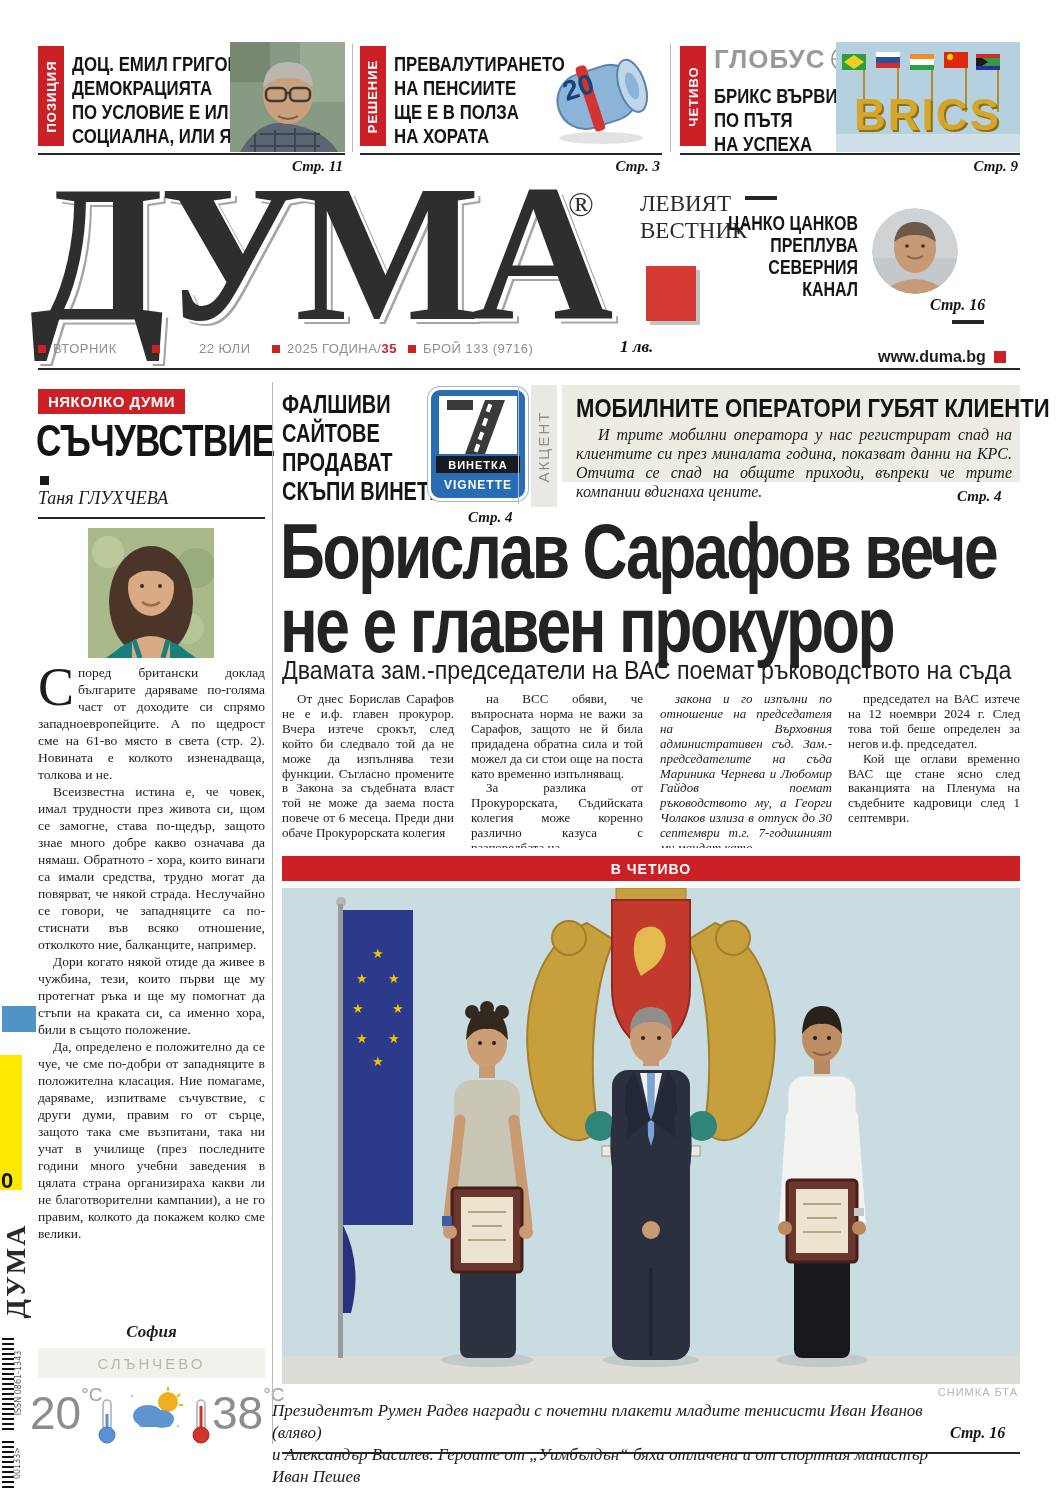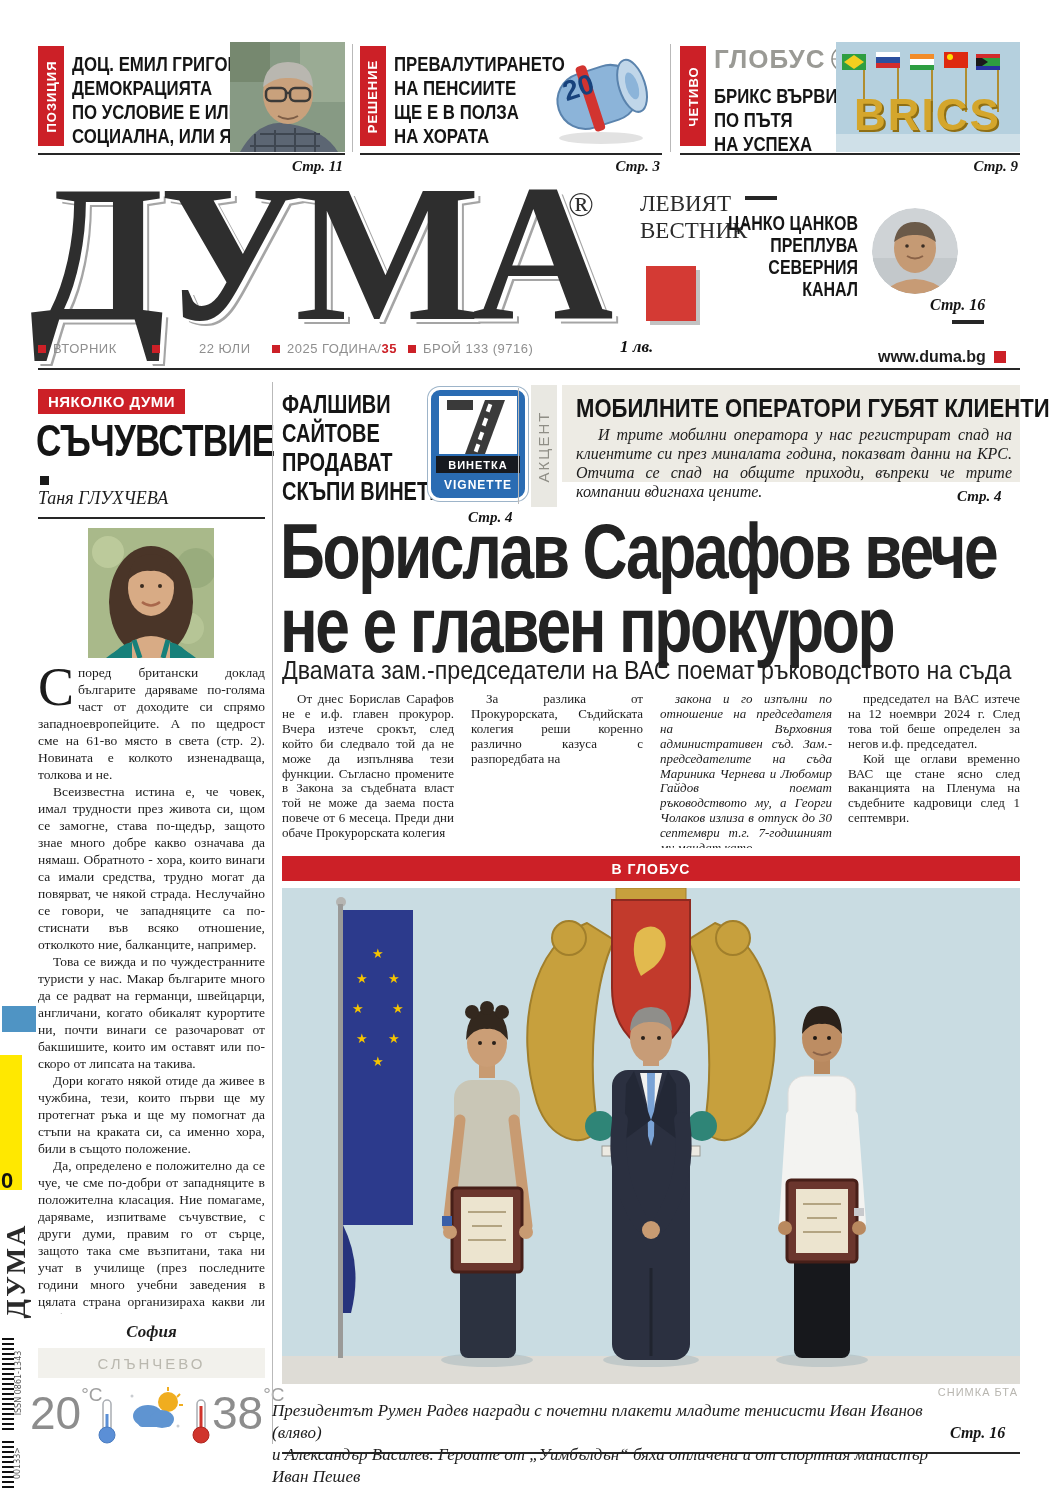--- a/index.html
+++ b/index.html
@@ -221,21 +221,20 @@
     <ellipse cx="63" cy="60" rx="23" ry="28" fill="#d8ab85"></ellipse>
     <path d="M40,52 q3,-26 23,-26 q21,0 23,28 q-11,-13 -23,-11 q-12,-2 -23,9 Z" fill="#4a3528"></path>
     <circle cx="54" cy="58" r="2" fill="#3a2c20"></circle>
       <circle cx="72" cy="58" r="2" fill="#3a2c20"></circle>
     <path d="M54,74 q9,7 18,0" stroke="#a8674b" stroke-width="2.5" fill="none"></path>
   </svg>
 
   <div class="abs bodytext justify serif" style="left:38px;top:664px;width:227px;height:650px;font-size:13.5px;line-height:17px;overflow:hidden;">
     <p style="text-indent:0;"><span style="float:left;font-size:54px;line-height:42px;padding:2px 4px 0 0;font-weight:normal;">С</span><span>поред британски доклад българите даряваме по-голяма част от доходите си спрямо западноевропейците. А по щедрост сме на 61-во място в света (стр. 2). Новината е колкото изненадваща, толкова и не.</span></p>
     <p>Всеизвестна истина е, че човек, имал трудности през живота си, щом се замогне, става по-щедър, защото знае много добре какво означава да нямаш. Обратното - хора, които винаги са имали средства, трудно могат да повярват, че някой страда. Неслучайно се говори, че западняците са по-стиснати във всяко отношение, отколкото ние, балканците, например.</p>
-    <p>Това се вижда и по чуждестранните туристи у нас. Макар българите много да се радват на германци, швейцарци, англичани, когато обикалят курортите ни, почти винаги се разочароват от бакшишите, които им оставят или по-скоро от липсата на такива.</p>
     <p>Дори когато някой отиде да живее в чужбина, тези, които първи ще му протегнат ръка и ще му помогнат да стъпи на краката си, са именно хора, били в същото положение.</p>
     <p>Да, определено е положително да се чуе, че сме по-добри от западняците в положителна класация. Ние помагаме, даряваме, изпитваме съчувствие, с други думи, правим го от сърце, защото така сме възпитани, така ни учат в училище (през последните години много учебни заведения в цялата страна организираха какви ли не благотворителни кампании), а не го правим, колкото да покажем колко сме велики.</p>
   </div>
 
   <div class="abs serif" style="left:38px;top:1322px;width:227px;text-align:center;font-weight:bold;font-style:italic;font-size:17px;">София</div>
   <div class="abs sans" style="left:38px;top:1348px;width:227px;height:30px;background:#f2f1ec;display:flex;align-items:center;justify-content:center;">
     <span style="color:#bab8af;font-size:15px;letter-spacing:3px;">СЛЪНЧЕВО</span>
   </div>
   <div class="abs sans" style="left:30px;top:1384px;font-size:46px;color:#8d8d8d;">
     <span>20</span><span style="font-size:19px;vertical-align:28px;color:#a0a0a0;">°C</span>
@@ -307,33 +306,34 @@
   <div class="abs" style="left:280px;top:514px;">
     <div class="tt c80" style="font-size:78px;line-height:74px;letter-spacing:-3px;color:#232323;">Борислав Сарафов вече</div>
     <div class="tt c80" style="font-size:78px;line-height:74px;letter-spacing:-3px;color:#232323;">не е главен прокурор</div>
   </div>
   <div class="abs sans c93" style="left:282px;top:656px;font-size:25px;color:#1f1f1f;">Двамата зам.-председатели на ВАС поемат ръководството на съда</div>
 
   <div class="abs bodytext justify serif" style="left:282px;top:692px;width:172px;height:156px;font-size:13px;line-height:14.9px;overflow:hidden;">
     <p>От днес Борислав Сарафов не е и.ф. главен прокурор. Вчера изтече срокът, след който би следвало той да не може да изпълнява тези функции. Съгласно промените в Закона за съдебната власт той не може да заема поста повече от 6 месеца. Преди дни обаче Прокурорската колегия</p>
   </div>
   <div class="abs bodytext justify serif" style="left:471px;top:692px;width:172px;height:156px;font-size:13px;line-height:14.9px;overflow:hidden;">
-    <p>За разлика от Прокурорската, Съдийската колегия реши коренно различно казуса с разпоредбата на</p>
+    <p>на ВСС обяви, че въпросната норма не важи за Сарафов, защото не й била придадена обратна сила и той можел да си стои още на поста като временно изпълняващ.</p>
+    <p>За разлика от Прокурорската, Съдийската колегия може коренно различно казуса с разпоредбата на</p>
   </div>
   <div class="abs bodytext justify serif" style="left:660px;top:692px;width:172px;height:156px;font-size:13px;line-height:14.9px;overflow:hidden;font-style:italic;">
     <p>закона и го изпълни по отношение на председателя на Върховния административен съд. Зам.-председателите на съда Мариника Чернева и Любомир Гайдов поемат ръководството му, а Георги Чолаков излиза в отпуск до 30 септември т.г. 7-годишният му мандат като</p>
   </div>
   <div class="abs bodytext justify serif" style="left:848px;top:692px;width:172px;height:156px;font-size:13px;line-height:14.9px;overflow:hidden;">
     <p>председател на ВАС изтече на 12 ноември 2024 г. След това той беше определен за негов и.ф. председател.</p>
     <p>Кой ще оглави временно ВАС ще стане ясно след ваканцията на Пленума на съдебните кадровици след 1 септември.</p>
   </div>
   <div class="abs pageref" style="left:975px;top:856px;">Стр. 3</div>
 
   <div class="abs kadar" style="left:282px;top:856px;width:738px;height:25px;">
-    <span>В ГЛОБУС</span>
+    <span>В ЧЕТИВО</span>
   </div>
 
   <svg class="abs" style="left:282px;top:888px;" width="738" height="496" viewBox="0 0 738 496">
     <rect width="738" height="496" fill="#c9dce2"></rect>
     <rect y="468" width="738" height="28" fill="#dedcd6"></rect>
 
     <g>
       <rect x="334" y="0" width="70" height="12" fill="#c7a03d" stroke="#a17f2b"></rect>
       <path d="M305,35 C250,55 232,140 255,215 C268,252 300,262 316,242 C305,175 312,95 332,52 Z" fill="#c7a03d" stroke="#a17f2b" stroke-width="2"></path>
       <path d="M433,35 C488,55 506,140 483,215 C470,252 438,262 422,242 C433,175 426,95 406,52 Z" fill="#c7a03d" stroke="#a17f2b" stroke-width="2"></path>

